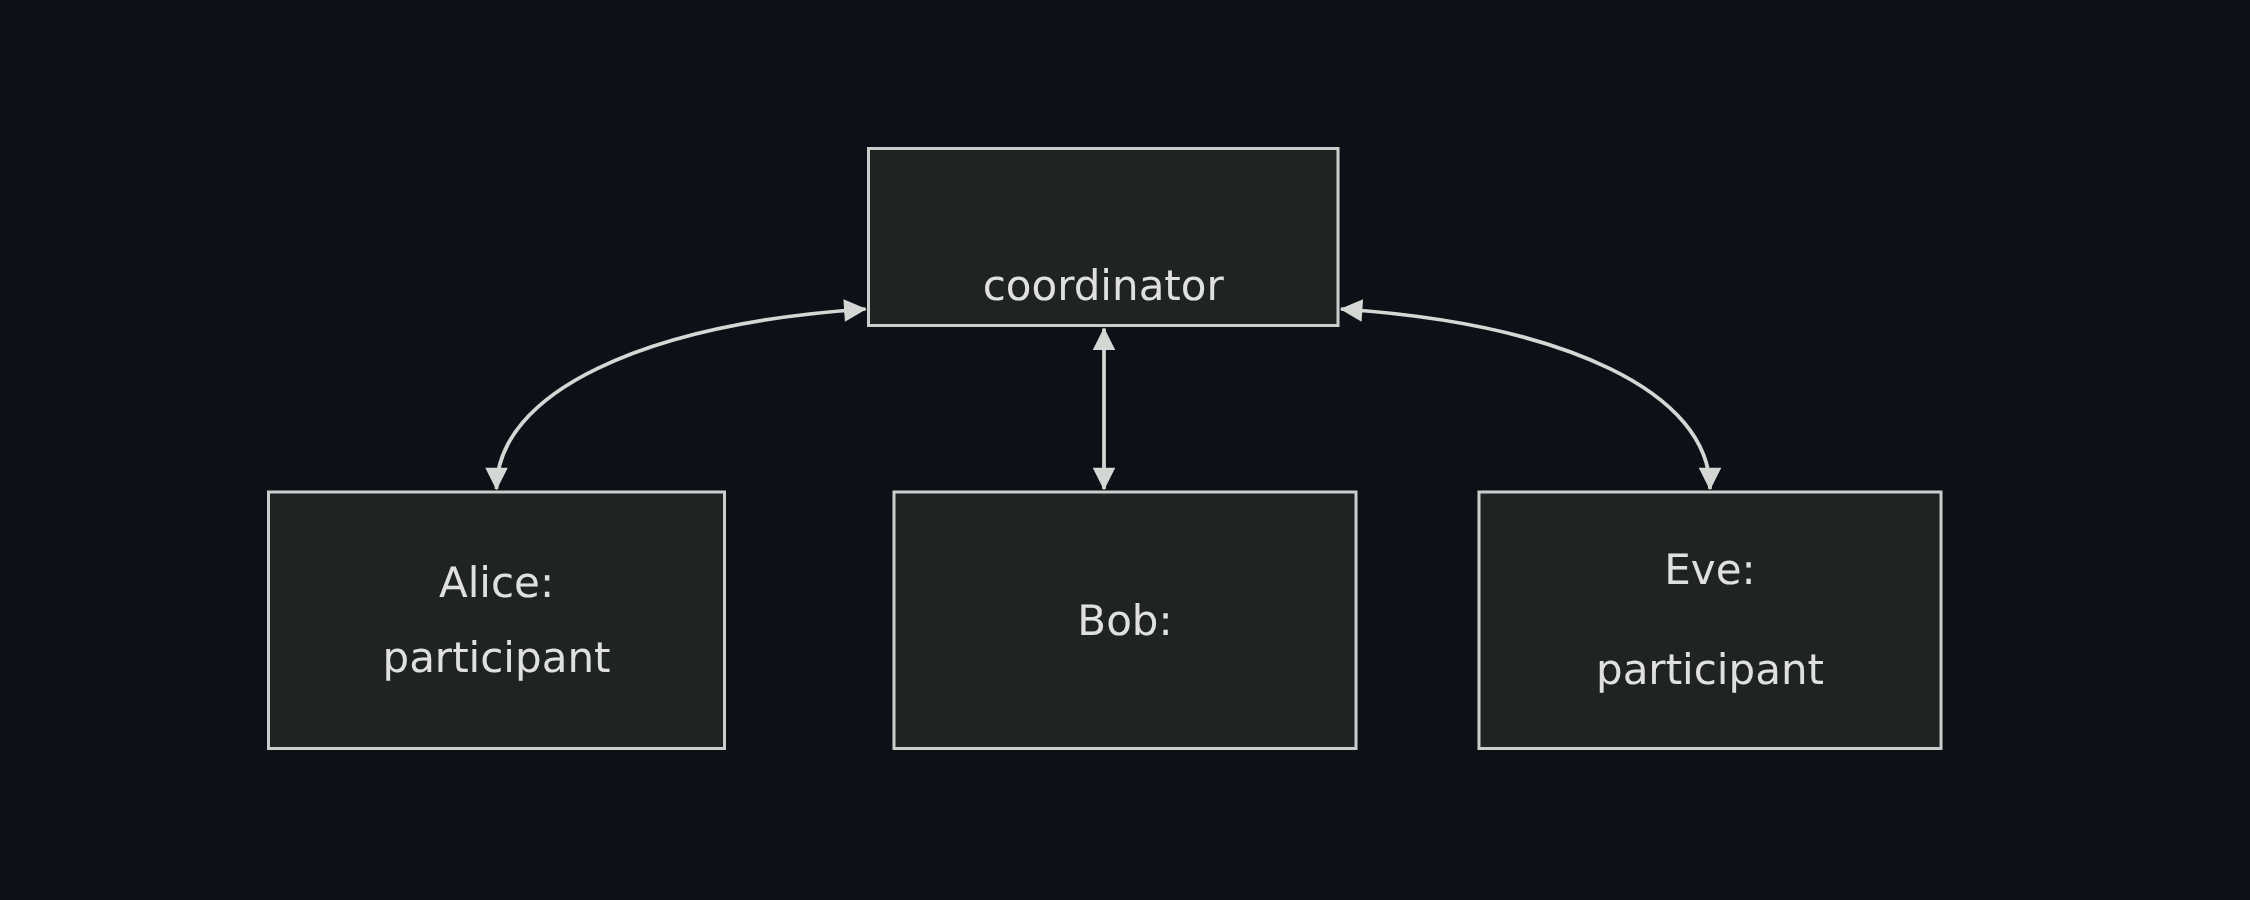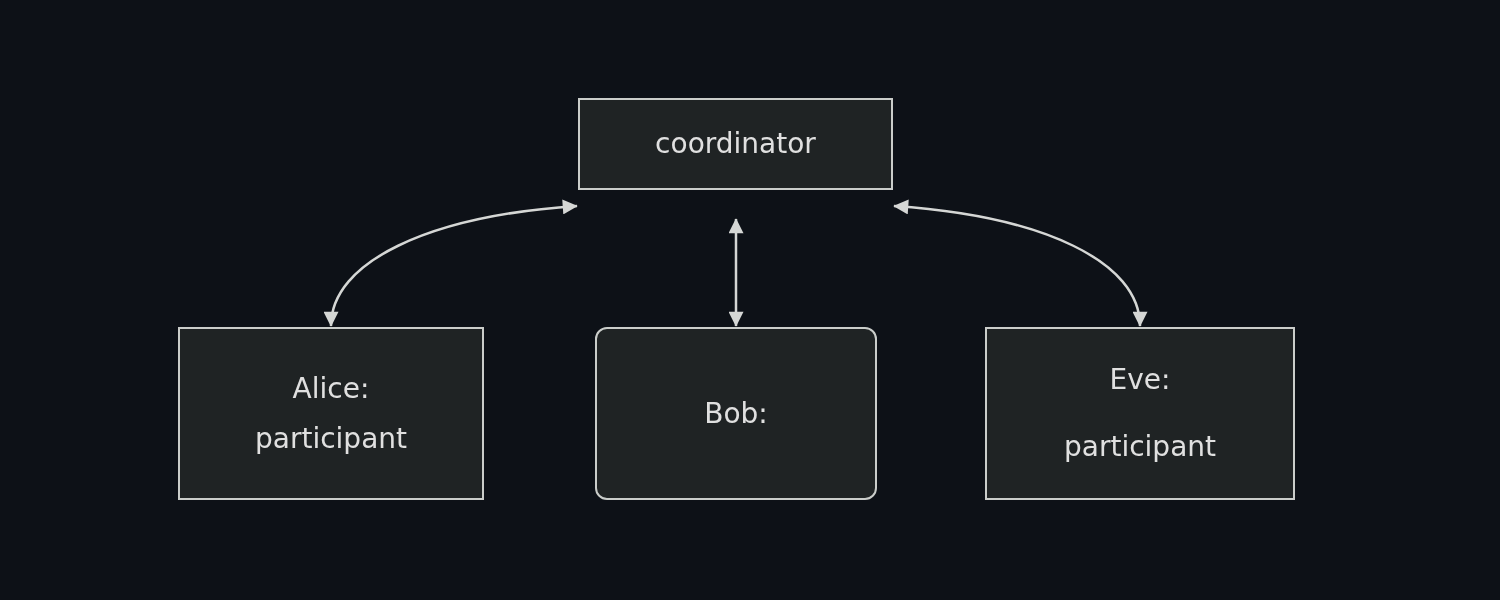--- a/index.html
+++ b/index.html
@@ -34,23 +34,23 @@
     border: 2px solid #cacdca;
     color: #e0e0e0;
     display: flex;
     flex-direction: column;
     align-items: center;
     justify-content: center;
     text-align: center;
     font-size: 28px;
     line-height: 50px;
   }
-  .node-coordinator { left: 578px; top: 98px;  width: 315px; height: 92px; }
+  .node-coordinator { left: 578px; top: 98px;  width: 315px; height: 120px; justify-content: flex-end; }
   .node-alice       { left: 178px; top: 327px; width: 306px; height: 173px; }
-  .node-bob         { left: 595px; top: 327px; width: 282px; height: 173px; border-radius: 12px; }
+  .node-bob         { left: 595px; top: 327px; width: 310px; height: 173px; }
   .node-eve         { left: 985px; top: 327px; width: 310px; height: 173px; gap: 17px; }
   .node-label-line { display: block; }
 </style>
 </head>
 <body>
 
 <div class="canvas">
 
   <svg class="edges-layer" viewBox="0 0 1500 600" xmlns="http://www.w3.org/2000/svg">
     <defs>

